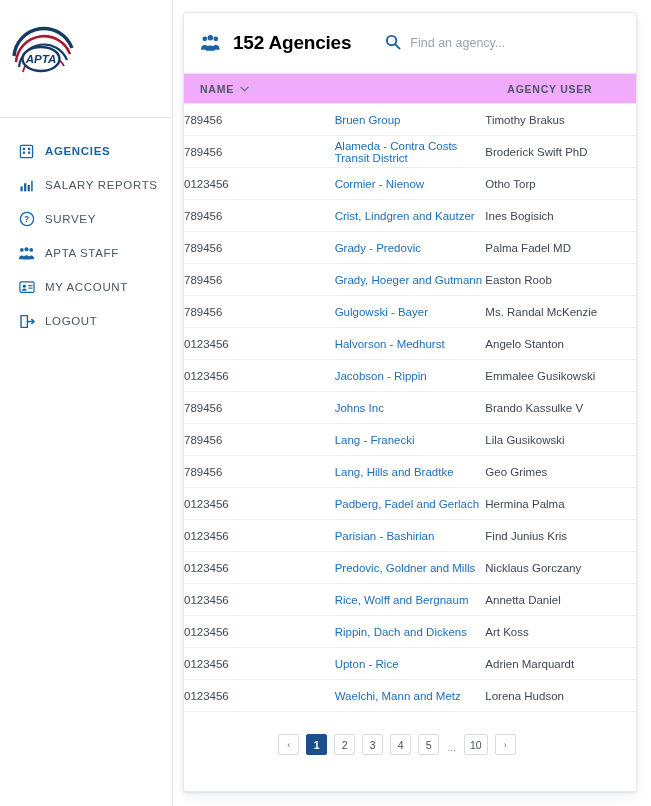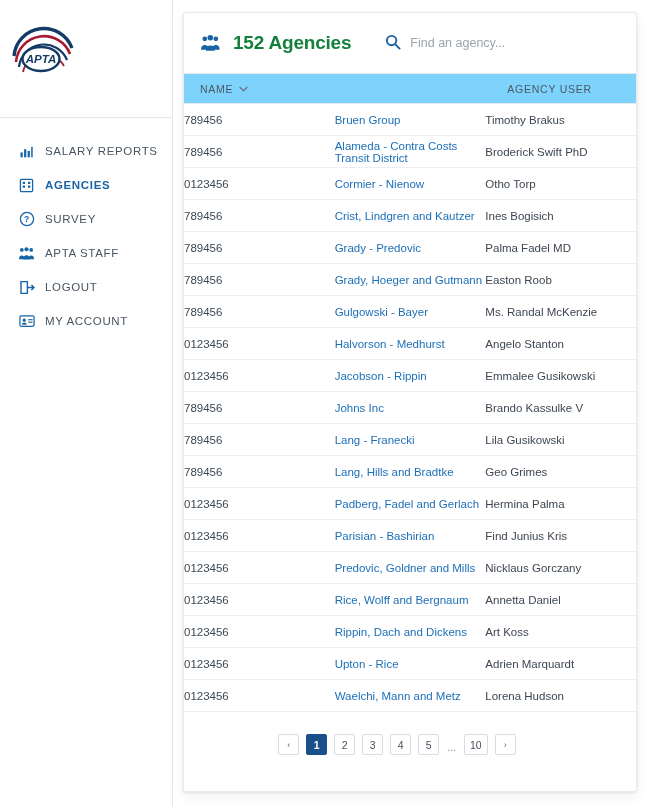--- a/index.html
+++ b/index.html
@@ -94,21 +94,21 @@
     display: flex;
     align-items: center;
     height: 60px;
     padding: 0 16px;
     gap: 12px;
   }
   .head-ico { color: #1b63a5; display:flex; align-items:center; }
   .head-title {
     font-size: 19px;
     font-weight: bold;
-    color: #15803d;
+    color: #000000;
     letter-spacing: -.2px;
     white-space: nowrap;
   }
   .search-box {
     display: flex;
     align-items: flex-start;
     gap: 9px;
     margin-left: 22px;
     flex: 1;
   }
@@ -124,26 +124,26 @@
     padding: 2px 0;
   }
   .search-input::placeholder { color: #9aa3ad; }
 
   table.agencies {
     width: 100%;
     border-collapse: collapse;
     table-layout: fixed;
   }
   table.agencies thead th {
-    background: #7dd3fc;
+    background: #f0abfc;
     border-top: 1px solid #e7e9ec;
     border-bottom: 1px solid #e7e9ec;
     text-align: left;
     font-size: 10.5px;
-    font-weight: normal;
+    font-weight: bold;
     letter-spacing: .75px;
     color: #4c5865;
     height: 30px;
     padding: 0 0 0 16px;
   }
   table.agencies thead th.col-user { padding-left: 22px; }
   .th-inner { display: flex; align-items: center; gap: 6px; }
   .sort-ico { color: #6b7683; display:flex; }
 
   table.agencies tbody td {
@@ -234,43 +234,43 @@
           <path d="M13 46 A22 22 0 0 1 54 40" fill="none" stroke="#a6192e" stroke-width="1.8"></path>
 
           <ellipse cx="31" cy="33" rx="18.5" ry="12" fill="#ffffff" stroke="#153a66" stroke-width="2.4"></ellipse>
           <text x="31" y="37" text-anchor="middle" font-family="Liberation Sans, sans-serif" font-size="11.5" font-weight="bold" font-style="italic" fill="#153a66">APTA</text>
         </svg>
       </div>
     </div>
 
     <nav class="nav">
 
-      <div class="nav-item">
-        <span class="nav-ico">
-          <svg width="15" height="15" viewBox="0 0 16 16" fill="currentColor" aria-hidden="true">
-            <rect x="1.6" y="9" width="2.4" height="5.2"></rect>
-              <rect x="5.4" y="5.6" width="2.4" height="8.6"></rect>
-            <rect x="9.2" y="7.4" width="2.4" height="6.8"></rect>
-              <rect x="13" y="3" width="1.6" height="11.2"></rect>
-          </svg>
-        </span>
-        <span class="nav-label">SALARY REPORTS</span>
-      </div>
-
       <div class="nav-item active">
         <span class="nav-ico">
           <svg width="15" height="15" viewBox="0 0 16 16" fill="currentColor" aria-hidden="true">
             <rect x="1.5" y="1.5" width="13" height="13" rx="1.2" fill="none" stroke="currentColor" stroke-width="1.4"></rect>
             <rect x="4" y="4" width="2.4" height="2.4"></rect>
               <rect x="9.6" y="4" width="2.4" height="2.4"></rect>
             <rect x="4" y="8" width="2.4" height="2.4"></rect>
               <rect x="9.6" y="8" width="2.4" height="2.4"></rect>
           </svg>
         </span>
         <span class="nav-label">AGENCIES</span>
+      </div>
+
+      <div class="nav-item">
+        <span class="nav-ico">
+          <svg width="15" height="15" viewBox="0 0 16 16" fill="currentColor" aria-hidden="true">
+            <rect x="1.6" y="9" width="2.4" height="5.2"></rect>
+              <rect x="5.4" y="5.6" width="2.4" height="8.6"></rect>
+            <rect x="9.2" y="7.4" width="2.4" height="6.8"></rect>
+              <rect x="13" y="3" width="1.6" height="11.2"></rect>
+          </svg>
+        </span>
+        <span class="nav-label">SALARY REPORTS</span>
       </div>
 
       <div class="nav-item">
         <span class="nav-ico">
           <svg width="16" height="16" viewBox="0 0 16 16" aria-hidden="true">
             <circle cx="8" cy="8" r="6.6" fill="none" stroke="currentColor" stroke-width="1.3"></circle>
             <text x="8" y="11.4" text-anchor="middle" font-family="Liberation Sans, sans-serif" font-size="8.6" font-weight="bold" fill="currentColor">?</text>
           </svg>
         </span>
         <span class="nav-label">SURVEY</span>
@@ -285,40 +285,40 @@
             <path d="M1 14 q0-4 3-4 q3 0 3 4 z"></path>
               <path d="M5.6 14.4 q0-4.6 3.4-4.6 q3.4 0 3.4 4.6 z"></path>
             <path d="M11 14 q0-4 3-4 q3 0 3 4 z"></path>
           </svg>
         </span>
         <span class="nav-label">APTA STAFF</span>
       </div>
 
       <div class="nav-item">
         <span class="nav-ico">
-          <svg width="16" height="15" viewBox="0 0 16 15" aria-hidden="true">
-            <path d="M2 1.6 h6.4 v11.8 H2 z" fill="none" stroke="currentColor" stroke-width="1.4"></path>
-            <path d="M8.6 7.5 h6" stroke="currentColor" stroke-width="1.5"></path>
-            <path d="M12.4 5 l2.6 2.5 l-2.6 2.5" fill="none" stroke="currentColor" stroke-width="1.5"></path>
-          </svg>
-        </span>
-        <span class="nav-label">LOGOUT</span>
-      </div>
-
-      <div class="nav-item">
-        <span class="nav-ico">
           <svg width="16" height="14" viewBox="0 0 17 14" aria-hidden="true">
             <rect x="1" y="1.6" width="15" height="11" rx="1.3" fill="none" stroke="currentColor" stroke-width="1.3"></rect>
             <circle cx="5.6" cy="6.1" r="1.7" fill="currentColor"></circle>
             <path d="M3.1 11 q0-2.4 2.5-2.4 q2.5 0 2.5 2.4 z" fill="currentColor"></path>
             <rect x="9.8" y="5" width="4.6" height="1.2" fill="currentColor"></rect>
             <rect x="9.8" y="7.6" width="4.6" height="1.2" fill="currentColor"></rect>
           </svg>
         </span>
         <span class="nav-label">MY ACCOUNT</span>
+      </div>
+
+      <div class="nav-item">
+        <span class="nav-ico">
+          <svg width="16" height="15" viewBox="0 0 16 15" aria-hidden="true">
+            <path d="M2 1.6 h6.4 v11.8 H2 z" fill="none" stroke="currentColor" stroke-width="1.4"></path>
+            <path d="M8.6 7.5 h6" stroke="currentColor" stroke-width="1.5"></path>
+            <path d="M12.4 5 l2.6 2.5 l-2.6 2.5" fill="none" stroke="currentColor" stroke-width="1.5"></path>
+          </svg>
+        </span>
+        <span class="nav-label">LOGOUT</span>
       </div>
 
     </nav>
   </aside>
 
   <main class="main">
     <section class="card">
 
       <div class="card-head">
         <span class="head-ico">

